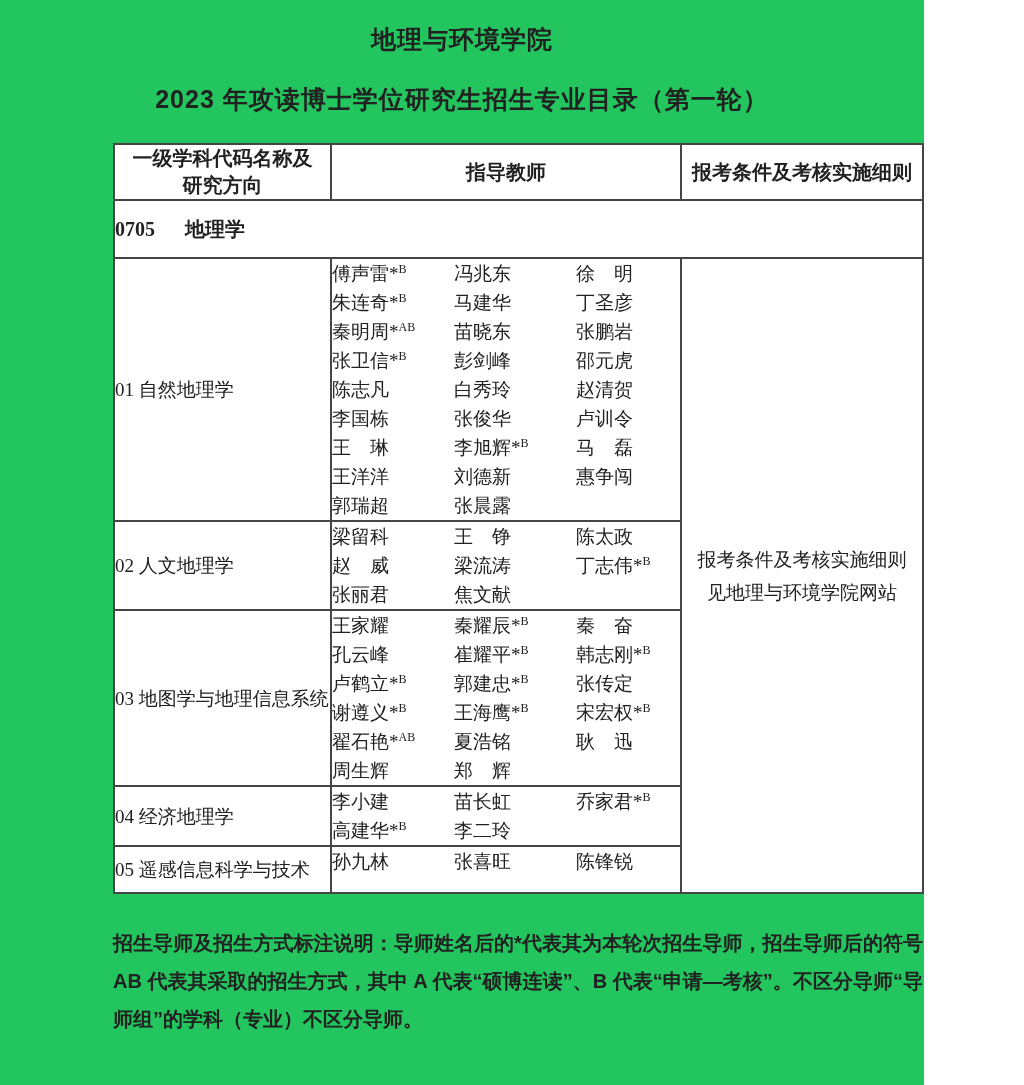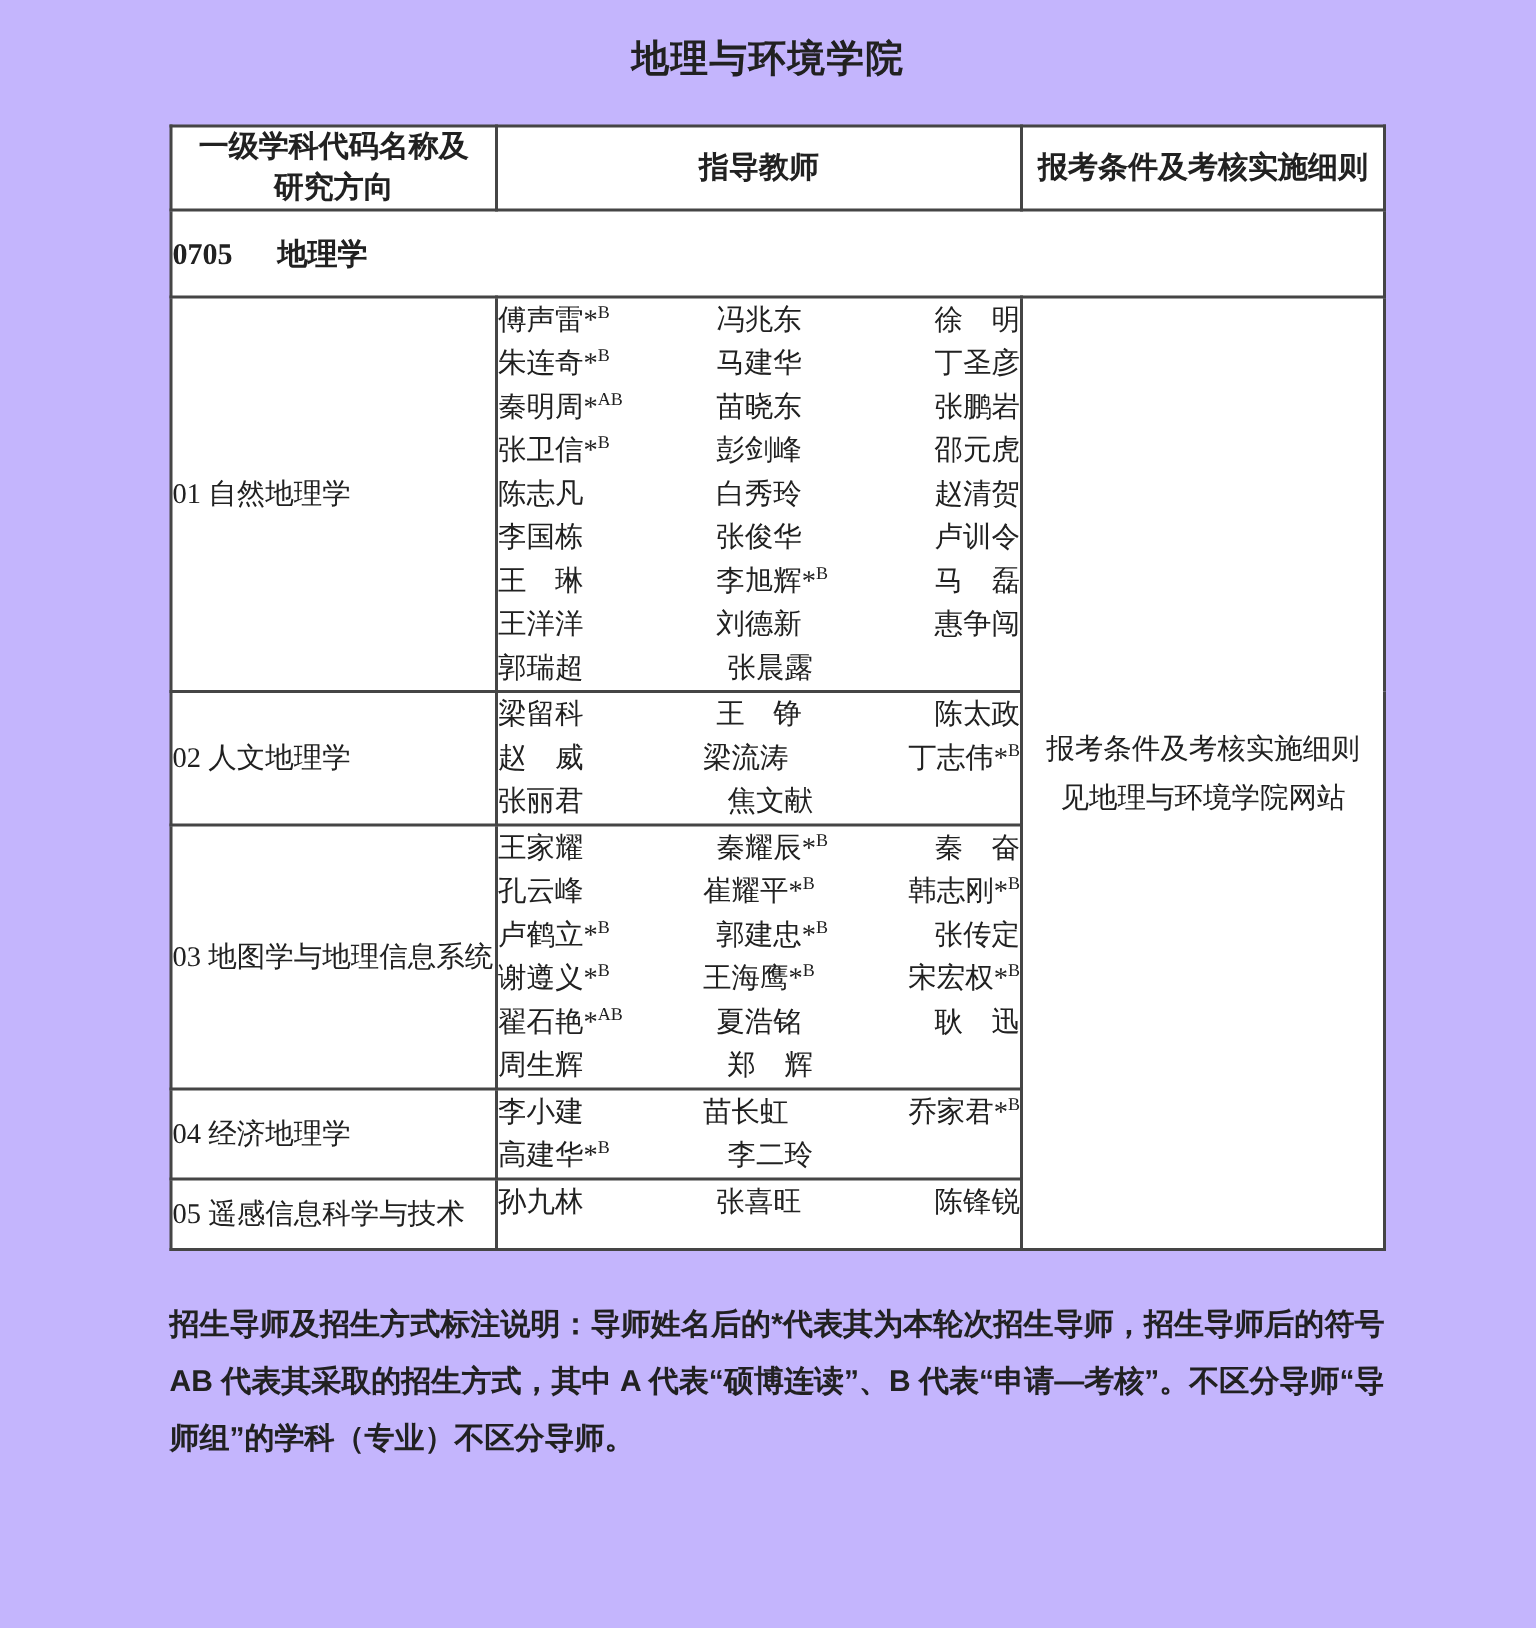--- a/index.html
+++ b/index.html
@@ -7,23 +7,23 @@
     padding: 0;
     background: #ffffff;
     width: 1024px;
     height: 1085px;
     overflow: hidden;
     color: #212121;
     font-family: "Liberation Serif", serif;
   }
   .page {
     position: relative;
-    width: 1024px;
+    width: 924px;
     height: 1085px;
-    background: #c4b5fd;
+    background: #22c55e;
   }
   .doc-title {
     margin: 0;
     padding-top: 26px;
     text-align: center;
     font-family: "Liberation Sans", sans-serif;
     font-weight: bold;
     font-size: 25px;
     line-height: 27px;
     letter-spacing: 1px;
@@ -77,21 +77,21 @@
     line-height: 29px;
     vertical-align: middle;
     padding: 4px 4px 4px 8px;
   }
   .teachers-cell {
     font-size: 19px;
     vertical-align: middle;
     padding: 5px 0 5px 10px;
   }
   .teachers-cell.tall { padding-bottom: 16px; }
-  .teacher-line { display: flex; line-height: 29px; gap: 31px; }
+  .teacher-line { display: flex; line-height: 29px; }
   .teacher-name { width: 122px; white-space: nowrap; }
   .teacher-name:last-child { width: auto; }
   .teacher-name sup {
     font-size: 12px;
     line-height: 0;
     vertical-align: super;
   }
   .note-cell {
     font-size: 19px;
     line-height: 33px;
@@ -109,20 +109,21 @@
     text-align: justify;
   }
 </style>
 </head>
 <body>
 
 <div class="page">
 
   <h1 class="doc-title">地理与环境学院</h1>
 
+  <h2 class="doc-subtitle">2023 年攻读博士学位研究生招生专业目录（第一轮）</h2>
 
   <table class="catalog">
     <colgroup>
       <col class="c1">
         <col class="c2">
         <col class="c3">
     </colgroup>
     <thead>
       <tr>
         <th>

